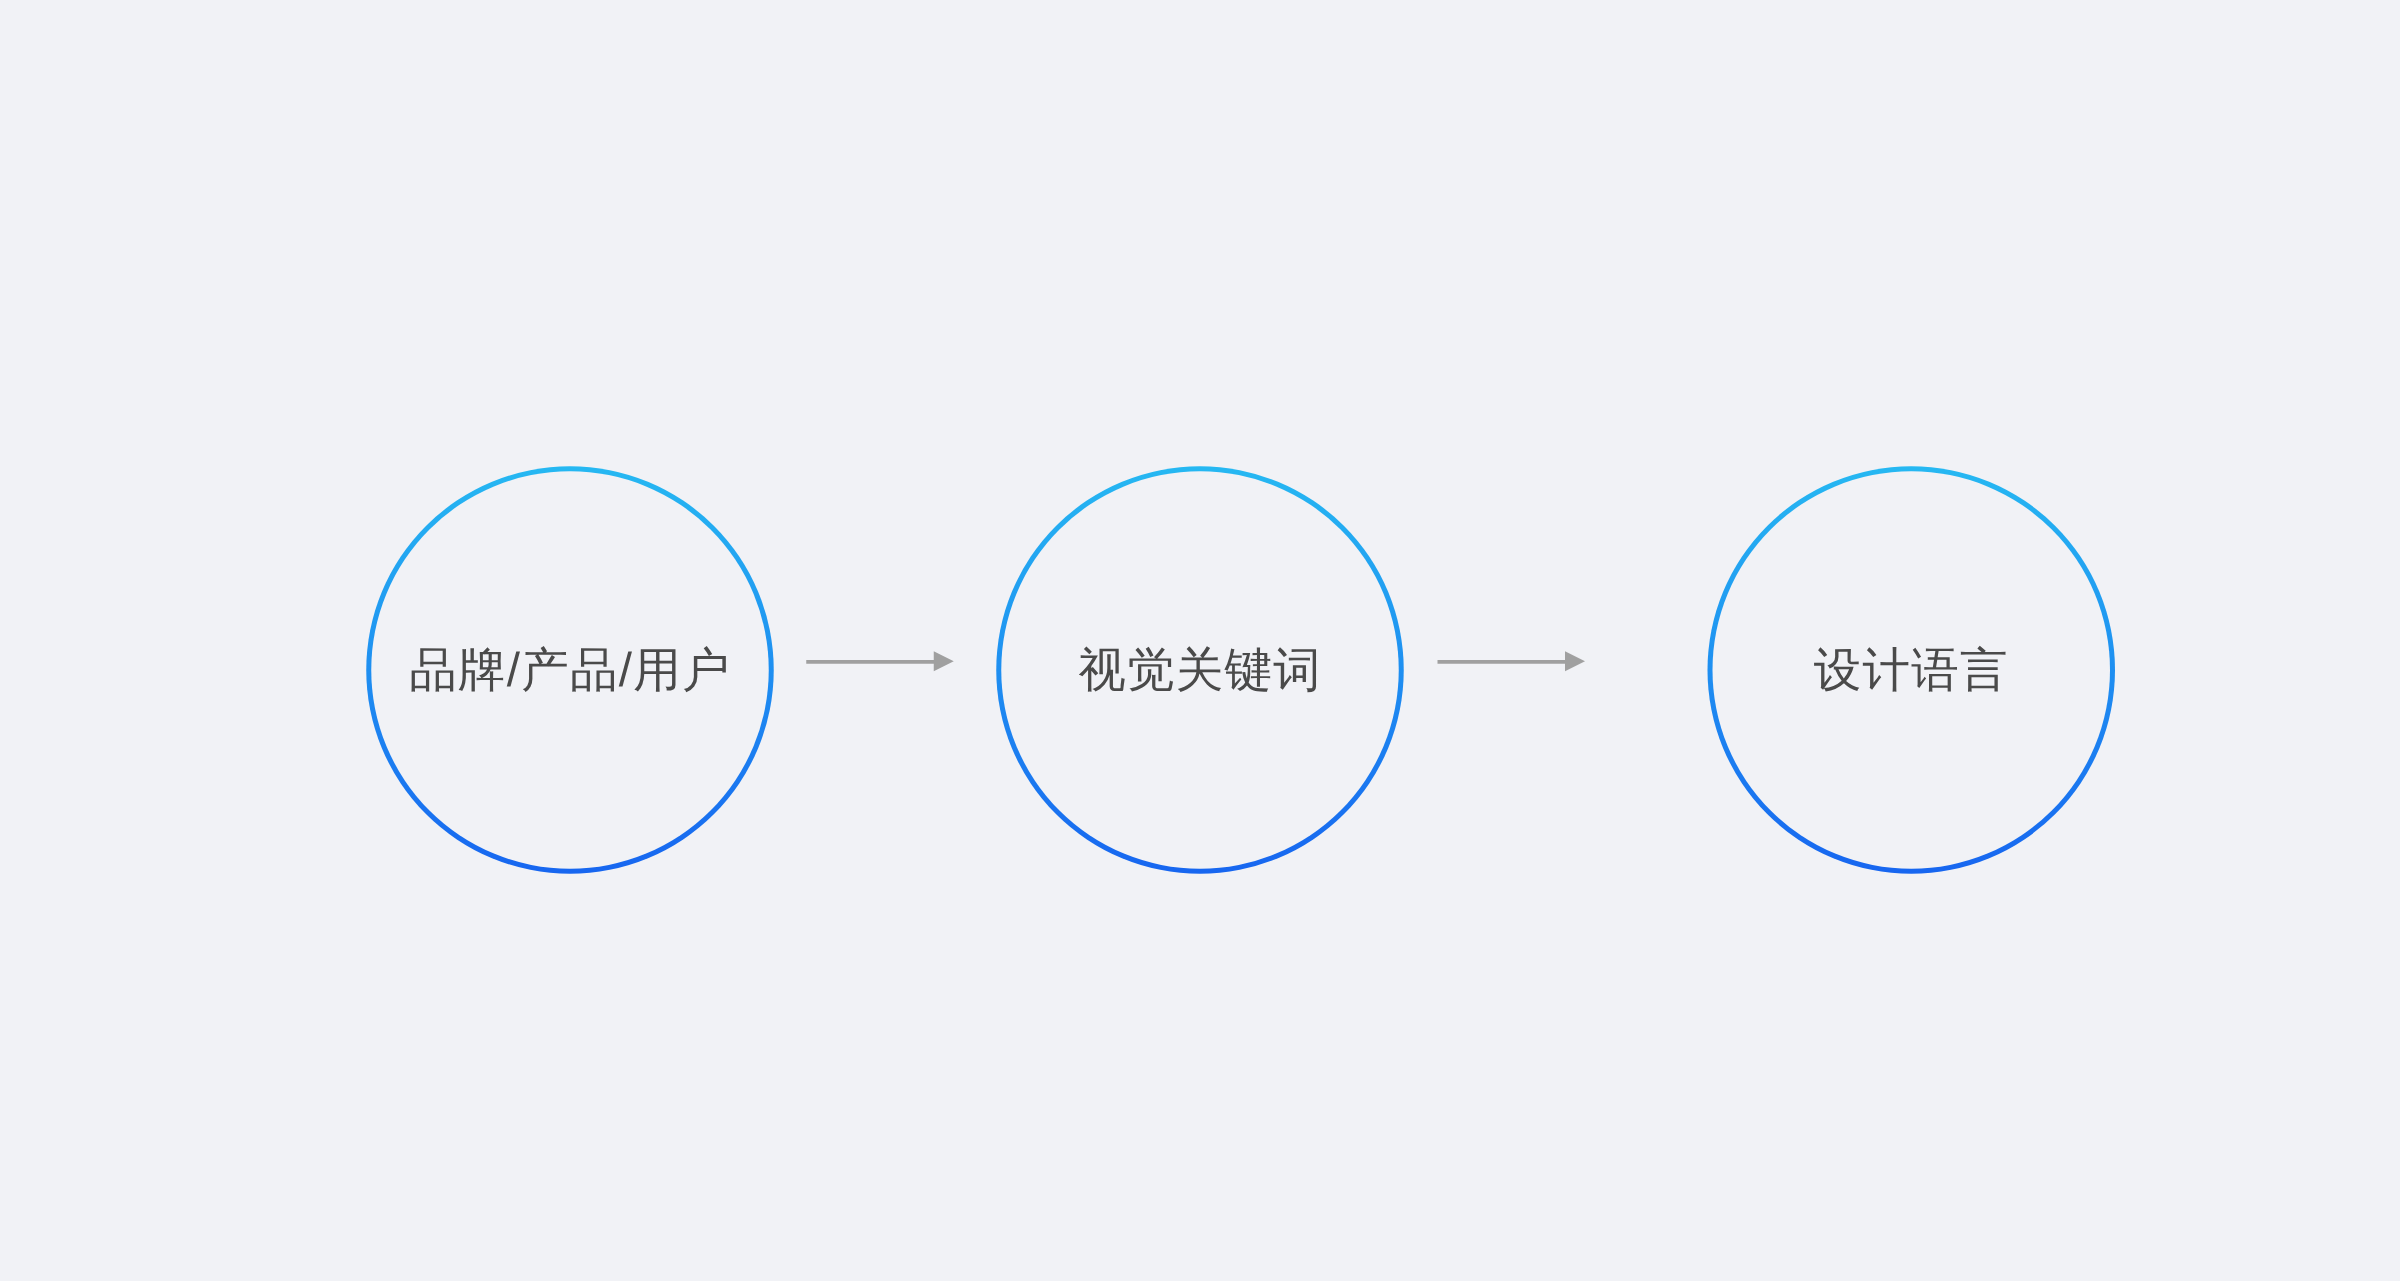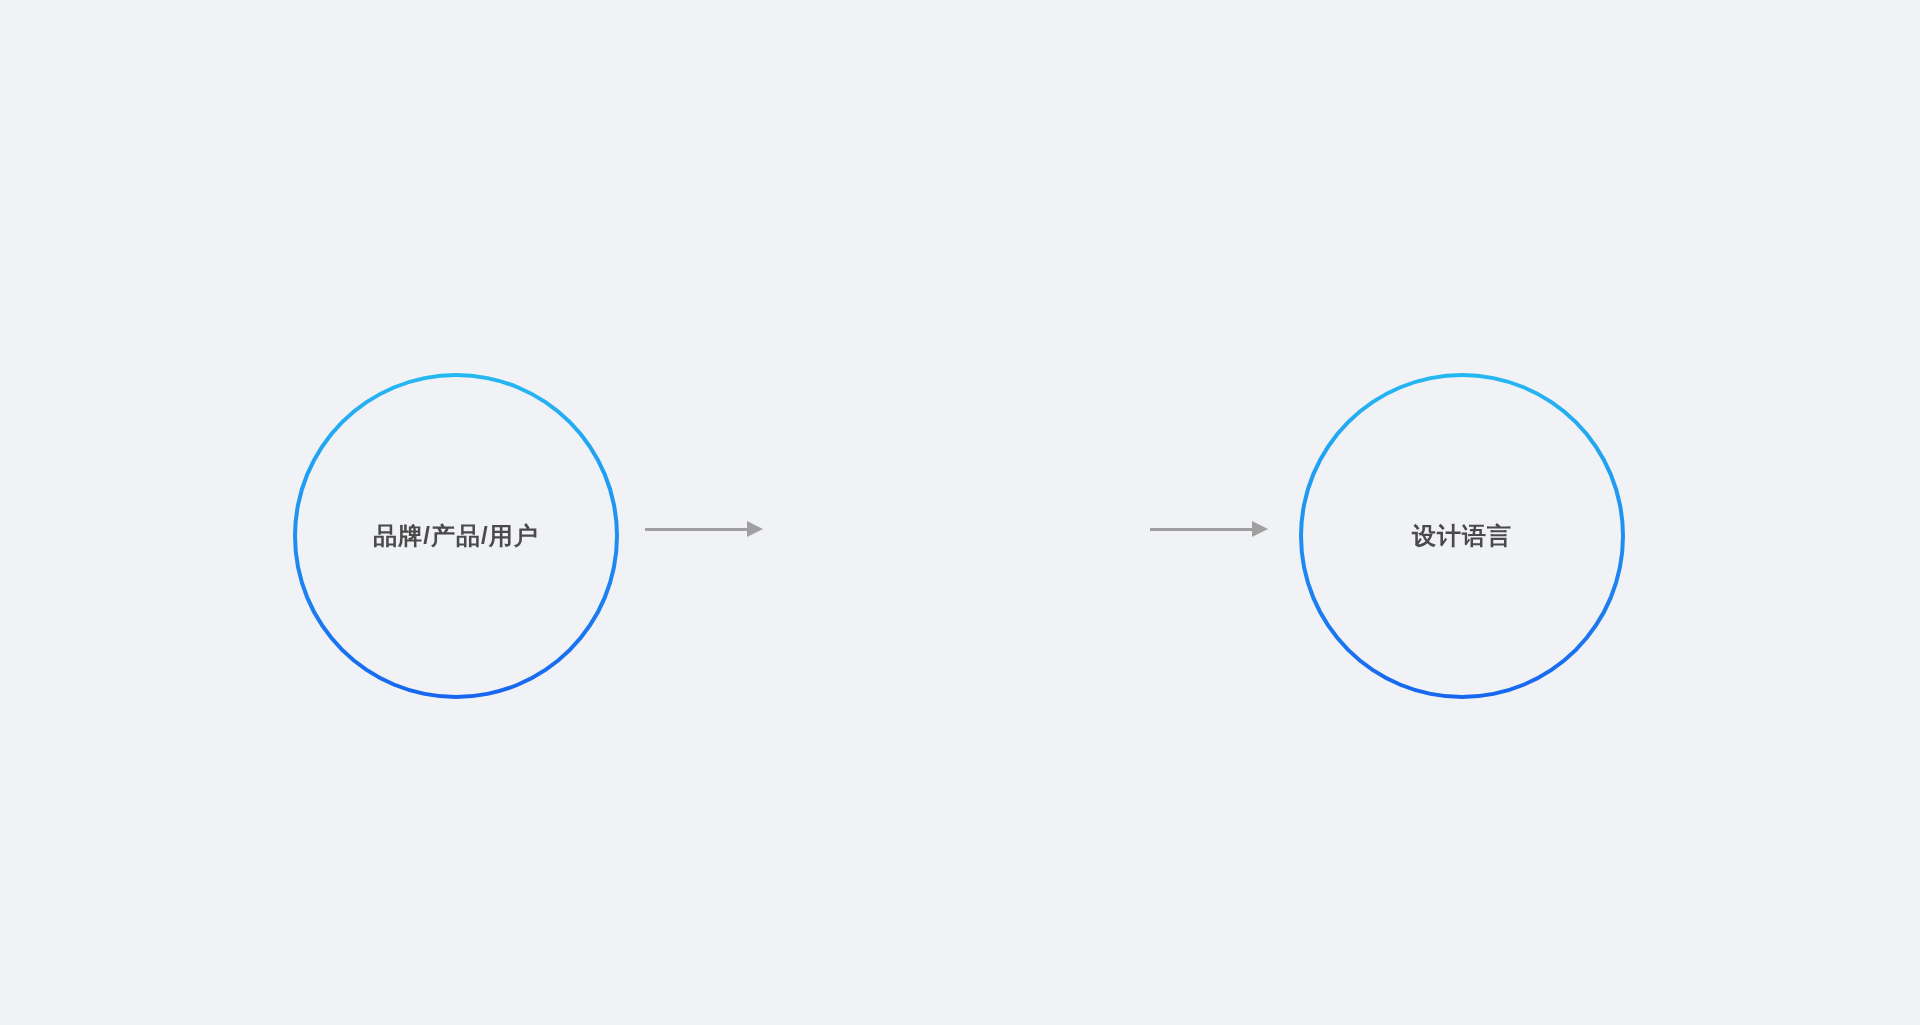--- a/index.html
+++ b/index.html
@@ -51,30 +51,30 @@
     content: "";
     position: absolute;
     inset: 4px;
     border-radius: 50%;
     background: var(--color-background, #f1f2f6);
   }
 
   .circle .circle-label {
     position: relative;
     z-index: 1;
-    font-size: 24px;
-    font-weight: 700;
+    font-size: 38px;
+    font-weight: 400;
     letter-spacing: 1px;
     color: var(--color-node-label, #4a4a4a);
     white-space: nowrap;
   }
 
   .circle.c1 { left: 293px; }
   .circle.c2 { left: 797px; }
-  .circle.c3 { left: 1299px; }
+  .circle.c3 { left: 1366px; }
 
   .arrow {
     position: absolute;
     top: 521px;
     width: 118px;
     height: 16px;
   }
   .arrow.a1 { left: 645px; }
   .arrow.a2 { left: 1150px; }
 
@@ -106,20 +106,23 @@
 
   <div class="circle c1">
     <span class="circle-label">品牌/产品/用户</span>
   </div>
 
   <div class="arrow a1">
     <span class="shaft"></span>
     <span class="head"></span>
   </div>
 
+  <div class="circle c2">
+    <span class="circle-label">视觉关键词</span>
+  </div>
 
   <div class="arrow a2">
     <span class="shaft"></span>
     <span class="head"></span>
   </div>
 
   <div class="circle c3">
     <span class="circle-label">设计语言</span>
   </div>
 

